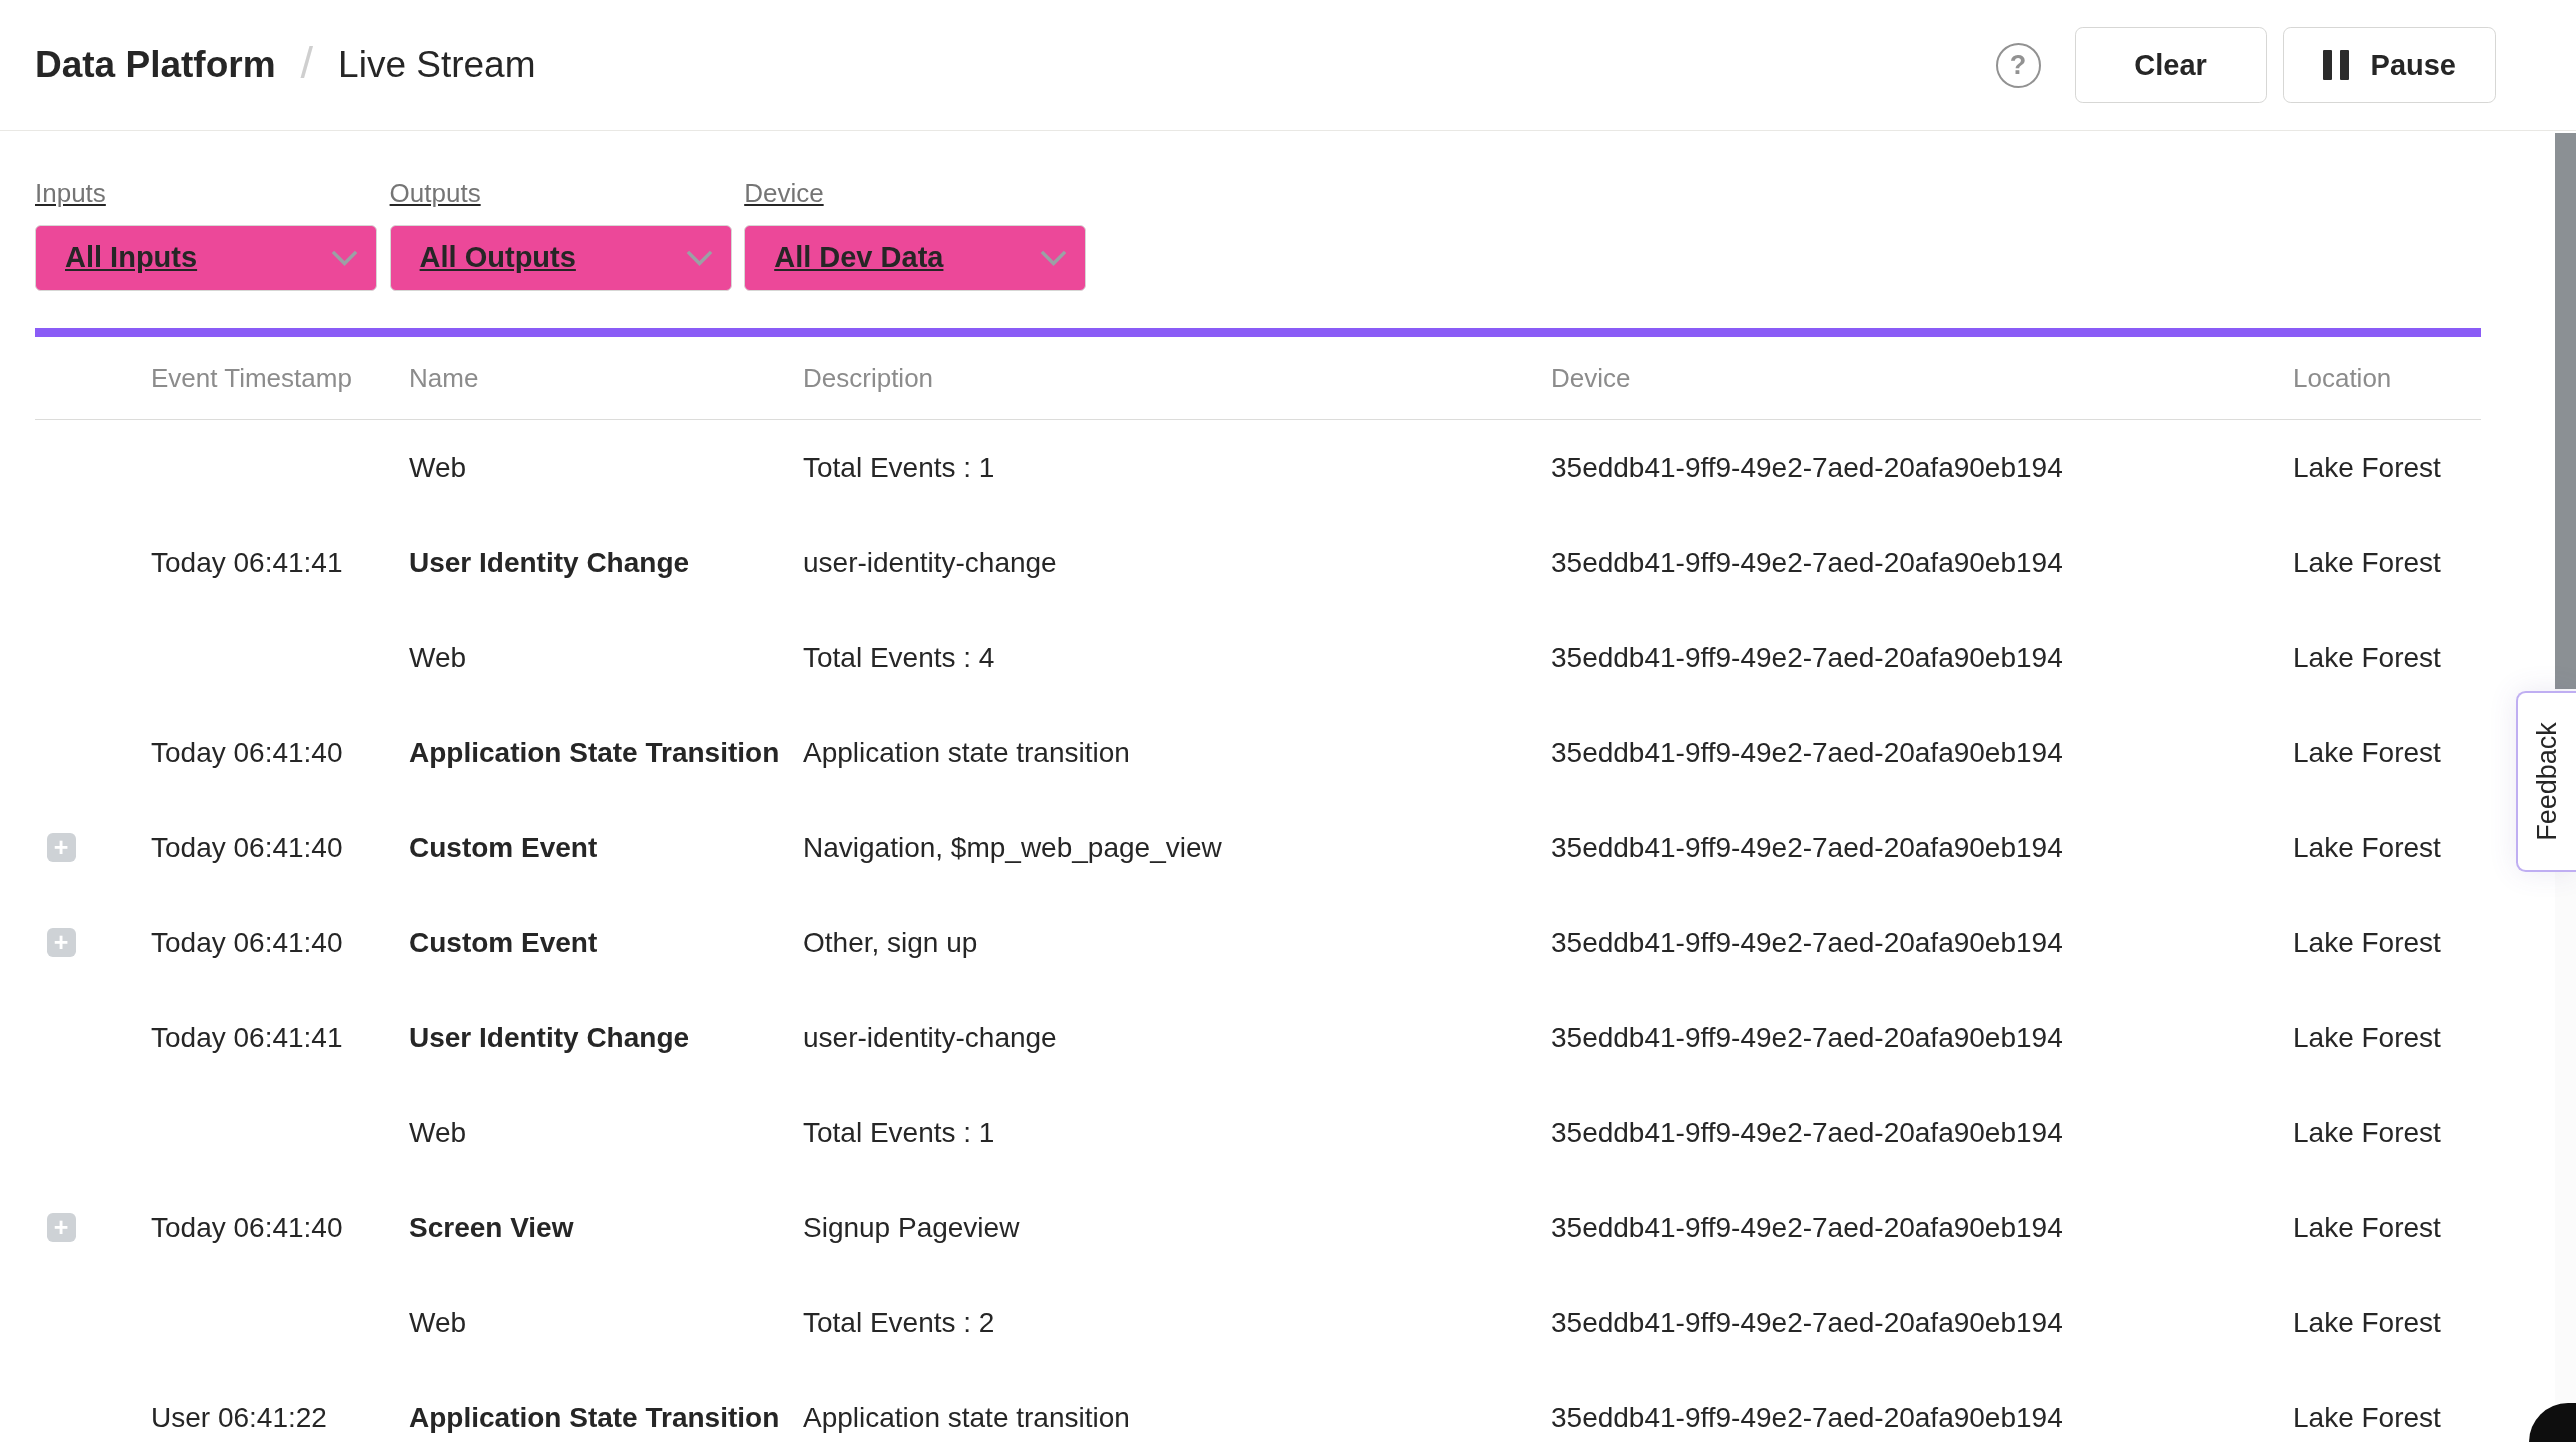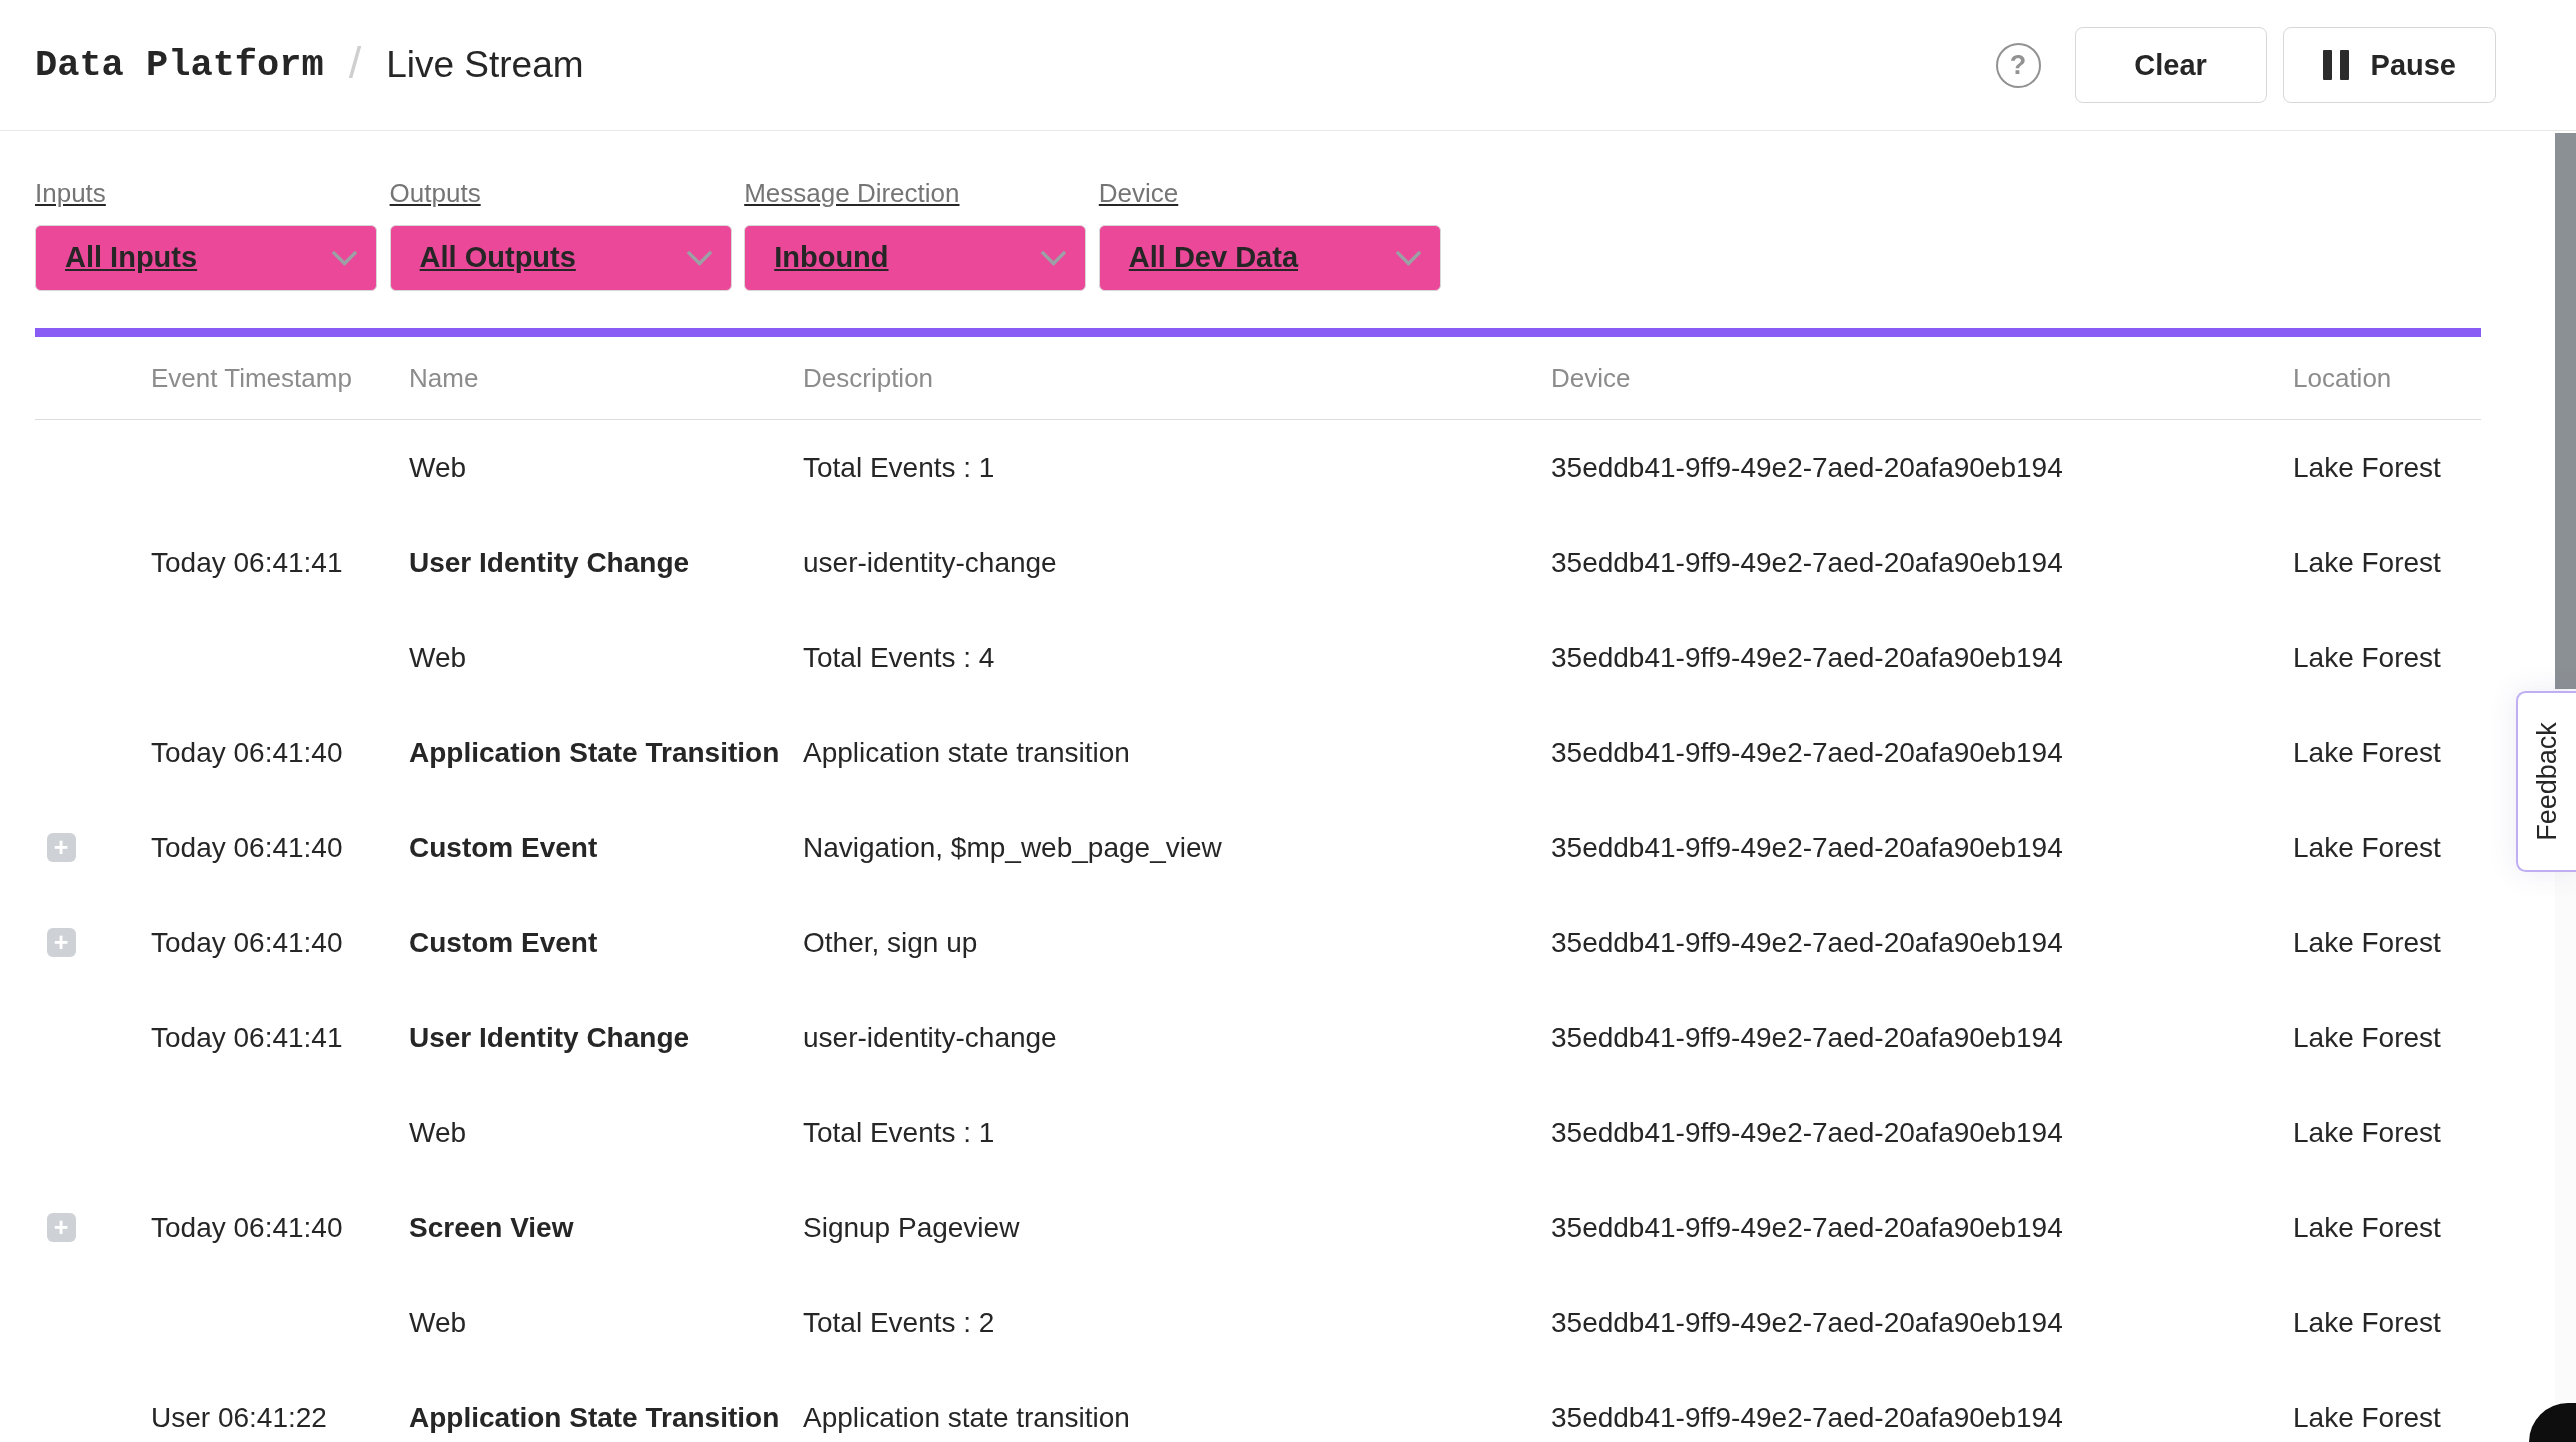--- a/index.html
+++ b/index.html
@@ -14,21 +14,21 @@
   }
 
   
   .top-header {
     height:131px;
     display:flex; align-items:center;
     padding:0 80px 0 35px;
     border-bottom:1.9px solid #e9e8e4;
   }
   .breadcrumb { display:flex; align-items:center; }
-  .crumb-section { font-size:37px; font-weight:700;font-family:Liberation Mono, monospace; }
+  .crumb-section { font-size:37px; font-weight:700; }
   .crumb-sep { font-size:45px; font-weight:300; color:#cfcfcf; margin:0 25px; transform:translateY(-1.9px); }
   .crumb-page { font-size:37px; font-weight:400; }
 
   .header-actions { margin-left:auto; display:flex; align-items:center; }
   .help-icon {
     width:45px; height:45px; border-radius:50%;
     border:2.9px solid #929292; color:#929292;
     display:flex; align-items:center; justify-content:center;
     font-size:27px; font-weight:700;
     margin-right:34px; cursor:pointer;
@@ -147,29 +147,20 @@
     <div class="filter-group">
       <div class="filter-label">Outputs</div>
       <div class="dropdown">
         <span class="dropdown-value">All Outputs</span>
         <svg class="chevron" width="29" height="19.4" viewBox="0 0 30 20">
             <polyline points="3,4 15,16 27,4" fill="none" stroke="#9ba1a5" stroke-width="3.5"></polyline>
           </svg>
       </div>
     </div>
     <div class="filter-group">
-      <div class="filter-label">Message Direction</div>
-      <div class="dropdown">
-        <span class="dropdown-value">Inbound</span>
-        <svg class="chevron" width="29" height="19.4" viewBox="0 0 30 20">
-            <polyline points="3,4 15,16 27,4" fill="none" stroke="#9ba1a5" stroke-width="3.5"></polyline>
-          </svg>
-      </div>
-    </div>
-    <div class="filter-group">
       <div class="filter-label">Device</div>
       <div class="dropdown">
         <span class="dropdown-value">All Dev Data</span>
         <svg class="chevron" width="29" height="19.4" viewBox="0 0 30 20">
             <polyline points="3,4 15,16 27,4" fill="none" stroke="#9ba1a5" stroke-width="3.5"></polyline>
           </svg>
       </div>
     </div>
   </div>
 

